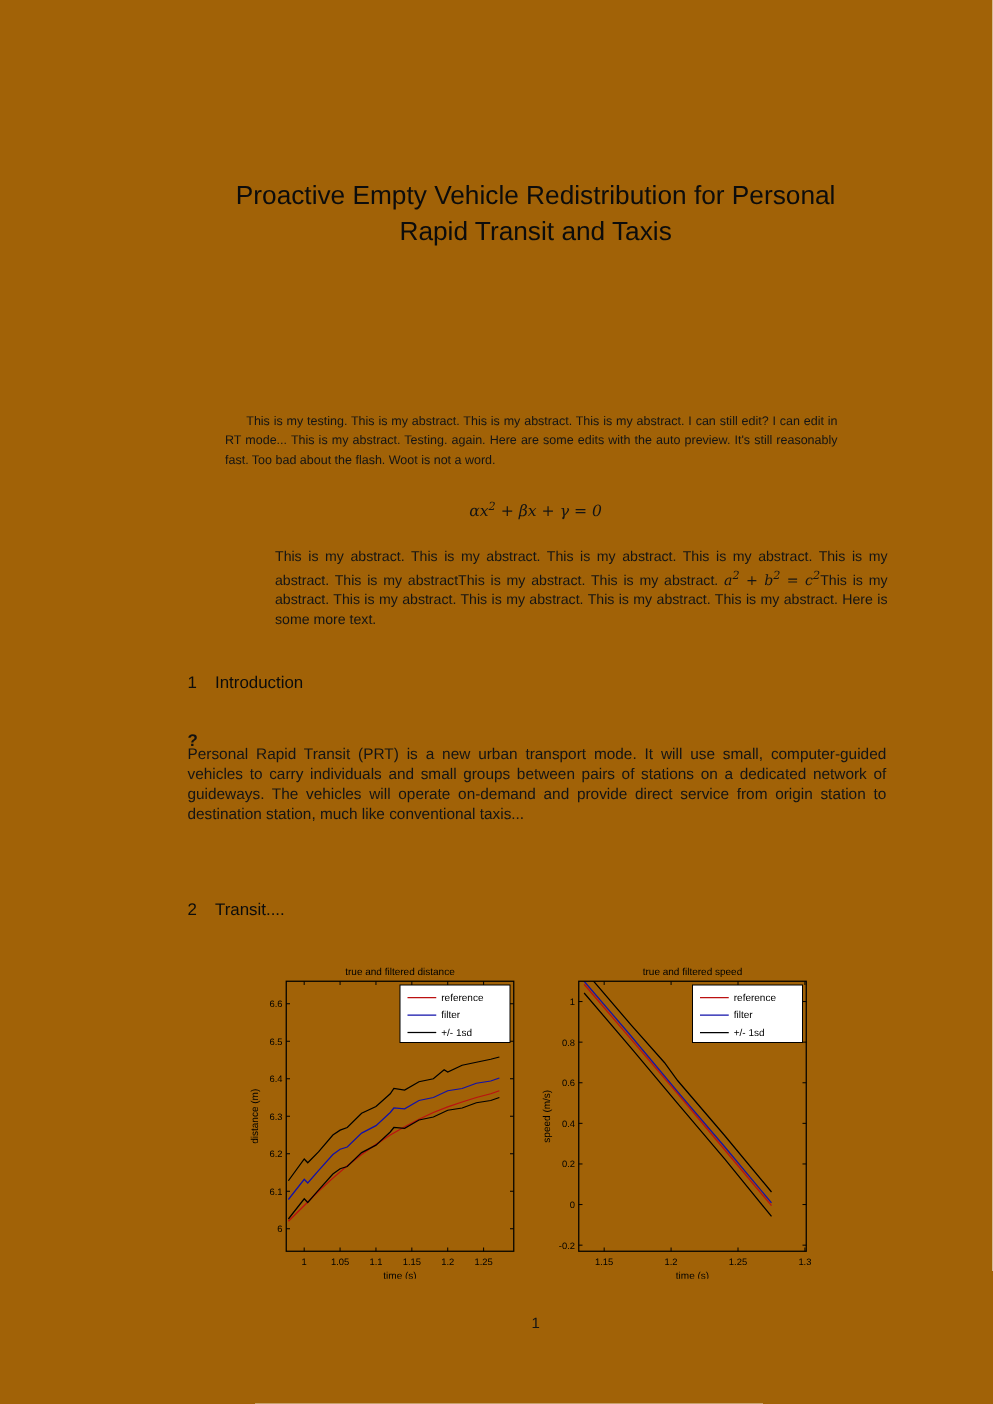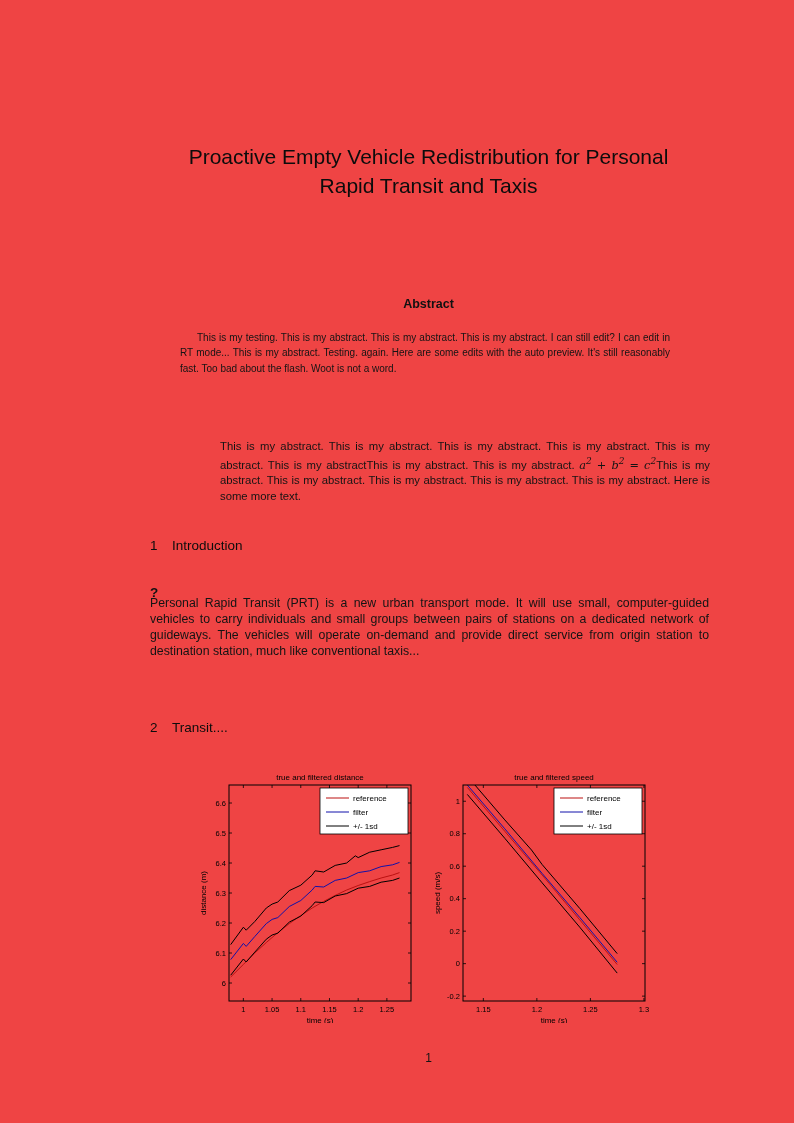--- a/index.html
+++ b/index.html
@@ -1,18 +1,18 @@
 <!DOCTYPE html>
 <html><head>
 <meta charset="utf-8">
 <style>
   * { margin:0; padding:0; box-sizing:border-box; }
   html,body { background:#ffffff; }
   .page {
-    position:relative; width:794px; height:1123px; background:#ef4444;
+    position:relative; width:794px; height:1123px; background:#a16207;
     font-family:"Liberation Sans", sans-serif; color:#111111; overflow:hidden;
   }
   .paper-title {
     position:absolute; top:142px; left:150px; width:557px;
     text-align:center; font-size:21px; line-height:29px; font-weight:normal; color:#0c0c0c;
   }
   .abstract-heading {
     position:absolute; top:297px; left:150px; width:557px;
     text-align:center; font-weight:bold; font-size:12.5px;
   }
@@ -52,24 +52,24 @@
     text-align:center; font-size:12px; color:#141414;
   }
 </style>
 </head>
 <body>
 
 <div class="page">
 
   <h1 class="paper-title"><span>Proactive Empty Vehicle Redistribution for Personal</span><br><span>Rapid Transit and Taxis</span></h1>
 
-  <div class="abstract-heading">Abstract</div>
 
   <p class="abs-p1">This is my testing. This is my abstract. This is my abstract. This is my abstract. I can still edit? I can edit in RT mode... This is my abstract. Testing. again. Here are some edits with the auto preview. It's still reasonably fast. Too bad about the flash. Woot is not a word.</p>
 
+  <div class="equation"><span>αx</span><sup>2</sup><span> + βx + γ = 0</span></div>
 
   <p class="abs-p2"><span>This is my abstract. This is my abstract. This is my abstract. This is my abstract. This is my abstract. This is my abstractThis is my abstract. This is my abstract. </span><span class="inline-math"><span>a</span><sup>2</sup><span> + b</span><sup>2</sup><span> = c</span><sup>2</sup></span><span>This is my abstract. This is my abstract. This is my abstract. This is my abstract. This is my abstract. Here is some more text.</span></p>
 
   <div class="section-heading sec-1"><span class="sec-num">1</span><span>Introduction</span></div>
 
   <div class="question-mark">?</div>
 
   <p class="intro-para">Personal Rapid Transit (PRT) is a new urban transport mode.  It will use small, computer-guided vehicles to carry individuals and small groups between pairs of stations on a dedicated network of guideways.  The vehicles will operate on-demand and provide direct service from origin station to destination station, much like conventional taxis...</p>
 
   <div class="section-heading sec-2"><span class="sec-num">2</span><span>Transit....</span></div>

